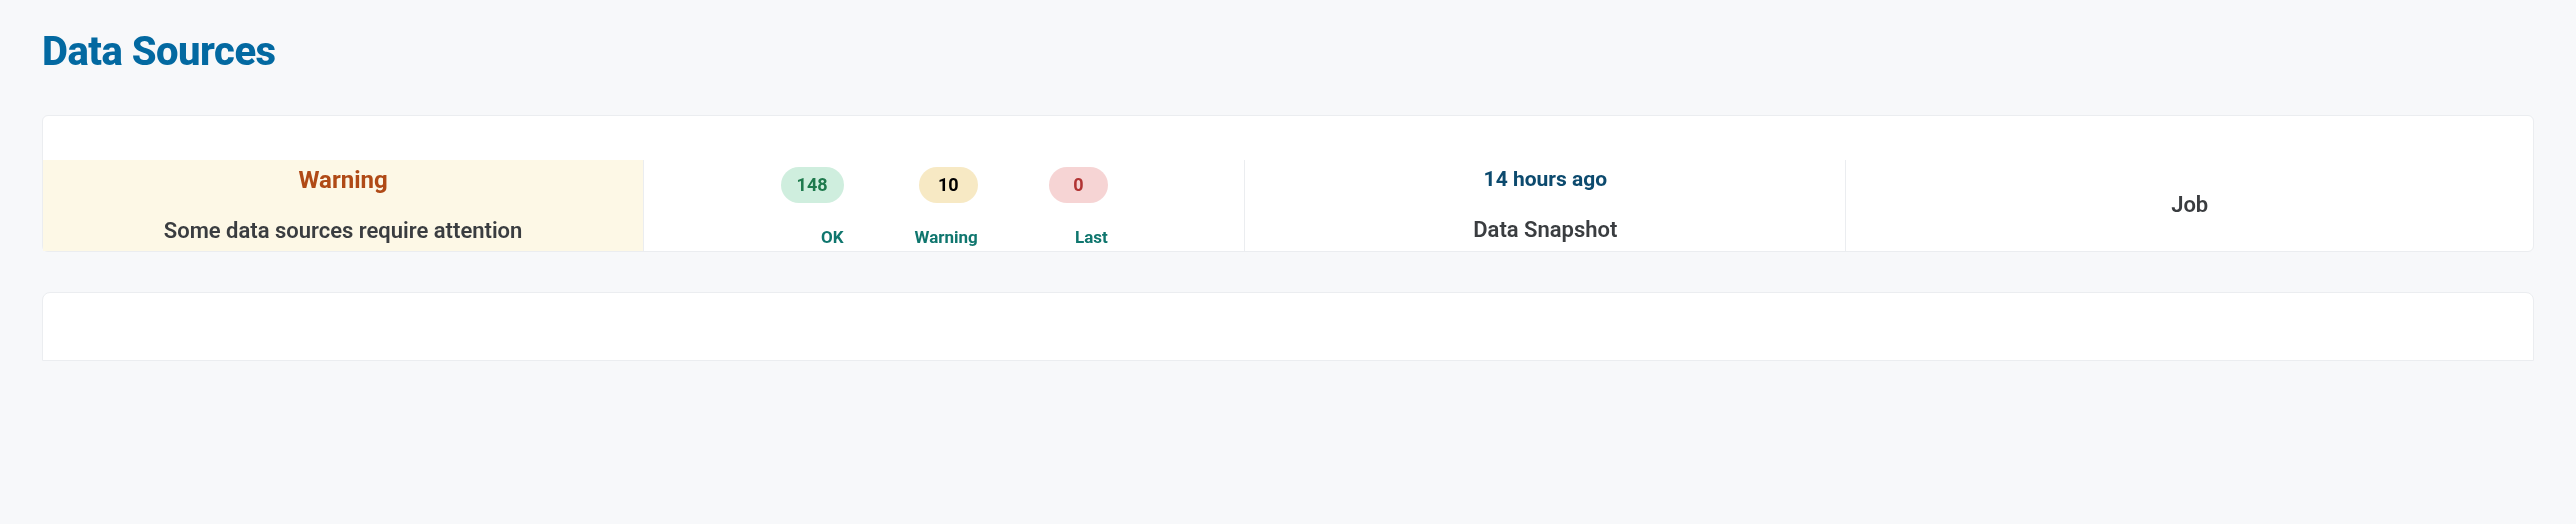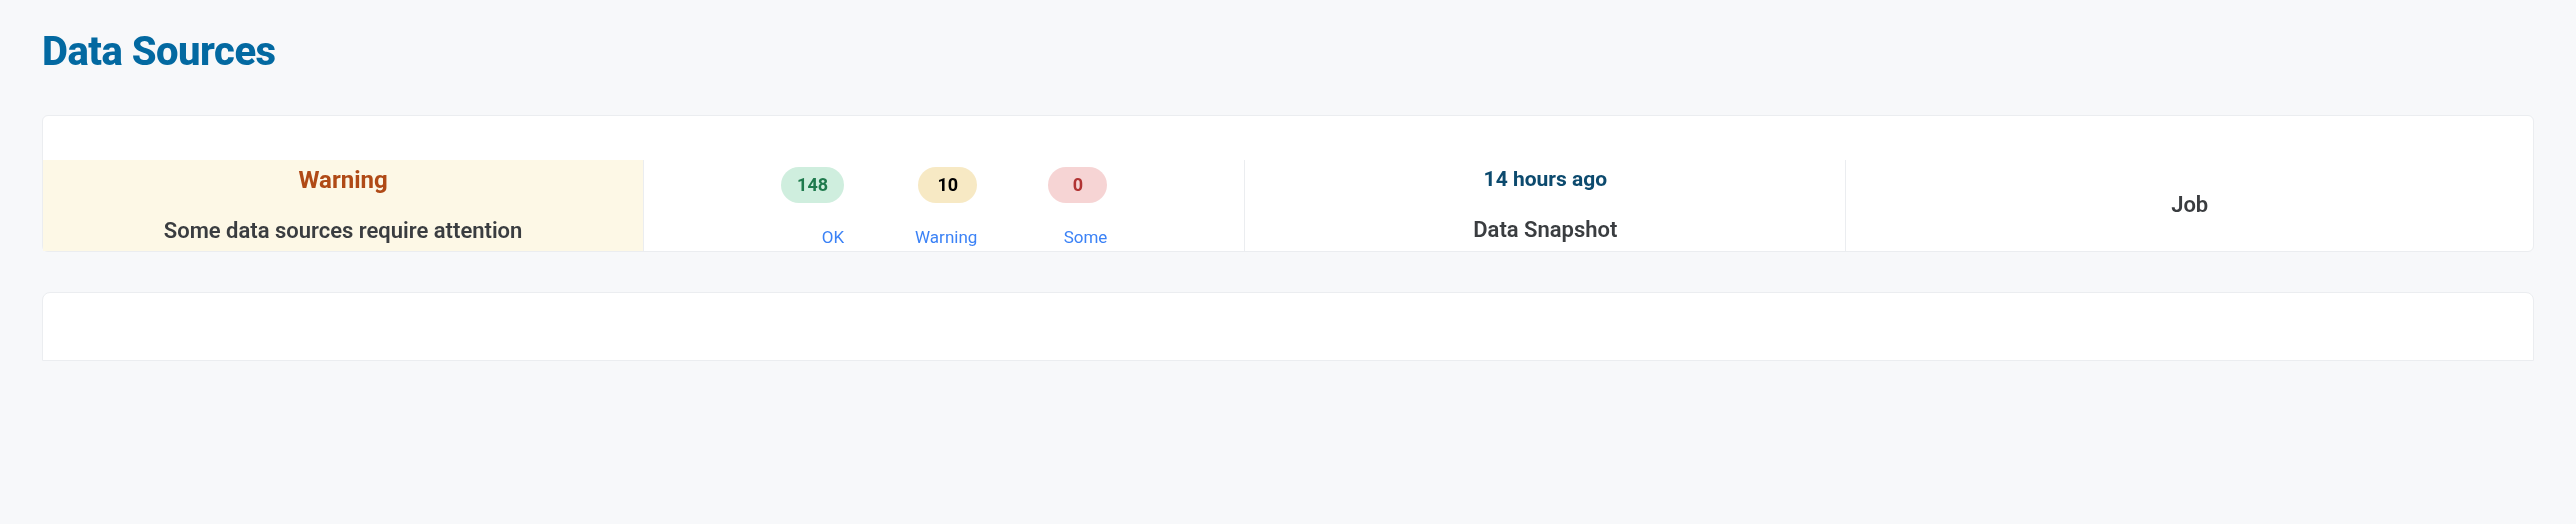--- a/index.html
+++ b/index.html
@@ -100,22 +100,22 @@
   .pill.warn {
     background: #f7e9c4;
     color: #000000;
   }
   .pill.stale {
     background: #f6d4d4;
     color: #b13434;
   }
   .stat-label {
     font-size: 17px;
-    font-weight: 400;
-    color: #3b82f6;
+    font-weight: 700;
+    color: #0f766e;
   }
   .card.snapshot .primary {
     color: #0c4a6e;
     font-size: 21px;
     font-weight: 700;
   }
   .card.job .primary {
     color: #2f7a7a;
     font-size: 22px;
     font-weight: 700;
@@ -149,21 +149,21 @@
         <div class="stat">
           <span class="pill ok">148</span>
           <span class="stat-label">OK</span>
         </div>
         <div class="stat">
           <span class="pill warn">10</span>
           <span class="stat-label">Warning</span>
         </div>
         <div class="stat">
           <span class="pill stale">0</span>
-          <span class="stat-label">Some</span>
+          <span class="stat-label">Last</span>
         </div>
       </div>
     </div>
 
     <div class="card snapshot">
       <div class="primary">14 hours ago</div>
       <div class="secondary">Data Snapshot</div>
     </div>
 
     <div class="card job">

